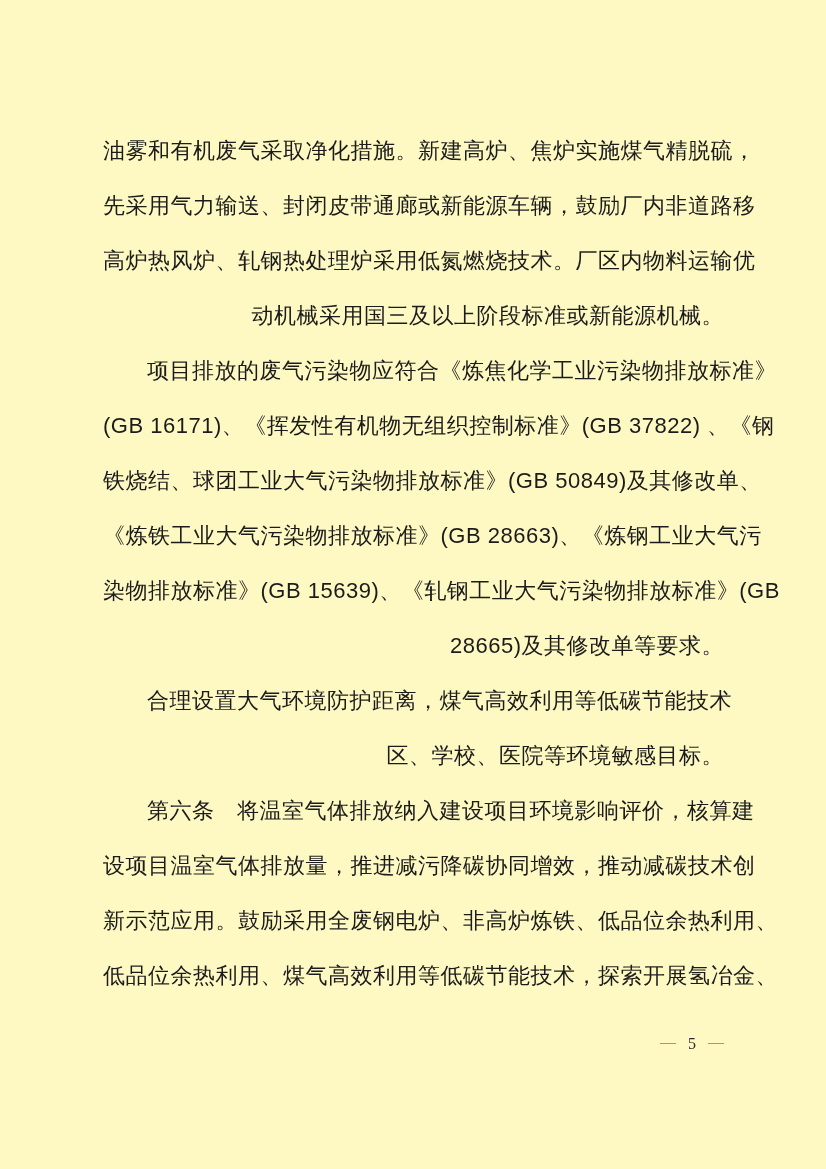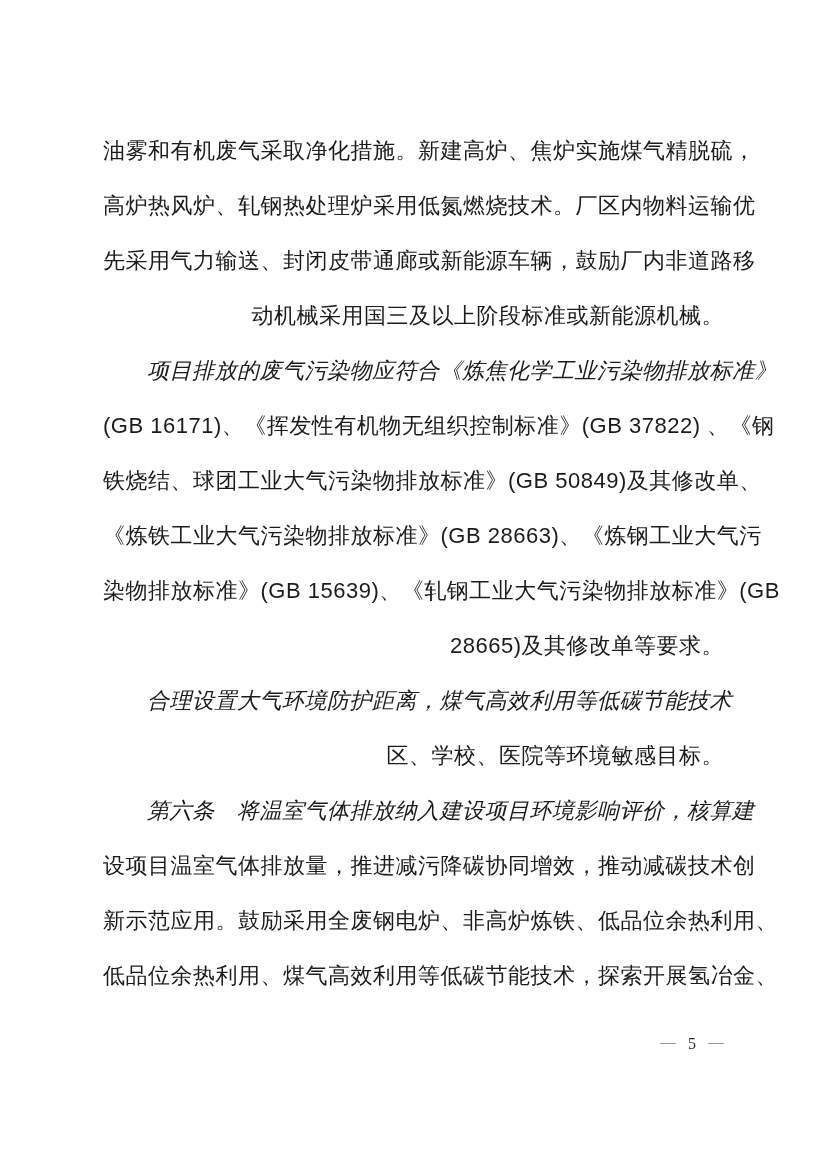--- a/index.html
+++ b/index.html
@@ -5,21 +5,21 @@
   html, body {
     margin: 0;
     padding: 0;
     background: #e8e8e8;
   }
   .page {
     position: relative;
     width: 826px;
     height: 1169px;
     margin: 0 auto;
-    background: #ffffff;
+    background: #fef9c3;
     overflow: hidden;
     font-family: "Liberation Sans", sans-serif;
     color: #1b1b1b;
   }
   .body-text {
     position: absolute;
     left: 103px;
     top: 123px;
     width: 621px;
   }
@@ -30,21 +30,20 @@
     white-space: nowrap;
     text-align: right;
     letter-spacing: 0.5px;
   }
   .line.fill {
     text-align: justify;
     text-align-last: justify;
   }
   .line.indent {
     padding-left: 44px;
-    font-style: italic;
   }
   .footer {
     position: absolute;
     left: 103px;
     top: 1033px;
     width: 621px;
     text-align: right;
     font-family: "Liberation Serif", serif;
     font-size: 16px;
     line-height: 22px;
@@ -61,22 +60,22 @@
 </style>
 </head>
 <body>
 
 <div class="page">
 
   <div class="body-text">
 
   <div class="para">
         <div class="line fill">油雾和有机废气采取净化措施。新建高炉、焦炉实施煤气精脱硫，</div>
+        <div class="line fill">先采用气力输送、封闭皮带通廊或新能源车辆，鼓励厂内非道路移</div>
         <div class="line fill">高炉热风炉、轧钢热处理炉采用低氮燃烧技术。厂区内物料运输优</div>
-        <div class="line fill">先采用气力输送、封闭皮带通廊或新能源车辆，鼓励厂内非道路移</div>
         <div class="line">动机械采用国三及以上阶段标准或新能源机械。</div>
       </div>
       <div class="para">
         <div class="line fill indent">项目排放的废气污染物应符合《炼焦化学工业污染物排放标准》</div>
         <div class="line fill">(GB 16171)、《挥发性有机物无组织控制标准》(GB 37822) 、《钢</div>
         <div class="line fill">铁烧结、球团工业大气污染物排放标准》(GB 50849)及其修改单、</div>
         <div class="line fill">《炼铁工业大气污染物排放标准》(GB 28663)、《炼钢工业大气污</div>
         <div class="line fill">染物排放标准》(GB 15639)、《轧钢工业大气污染物排放标准》(GB</div>
         <div class="line">28665)及其修改单等要求。</div>
       </div>

